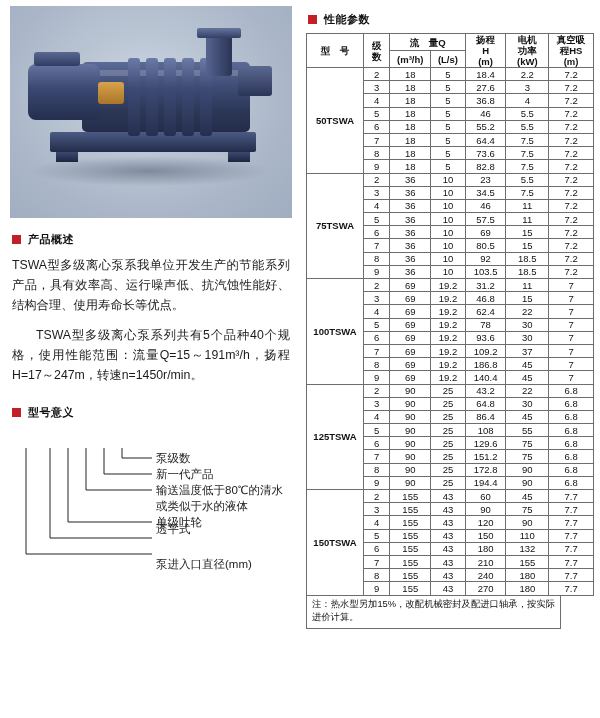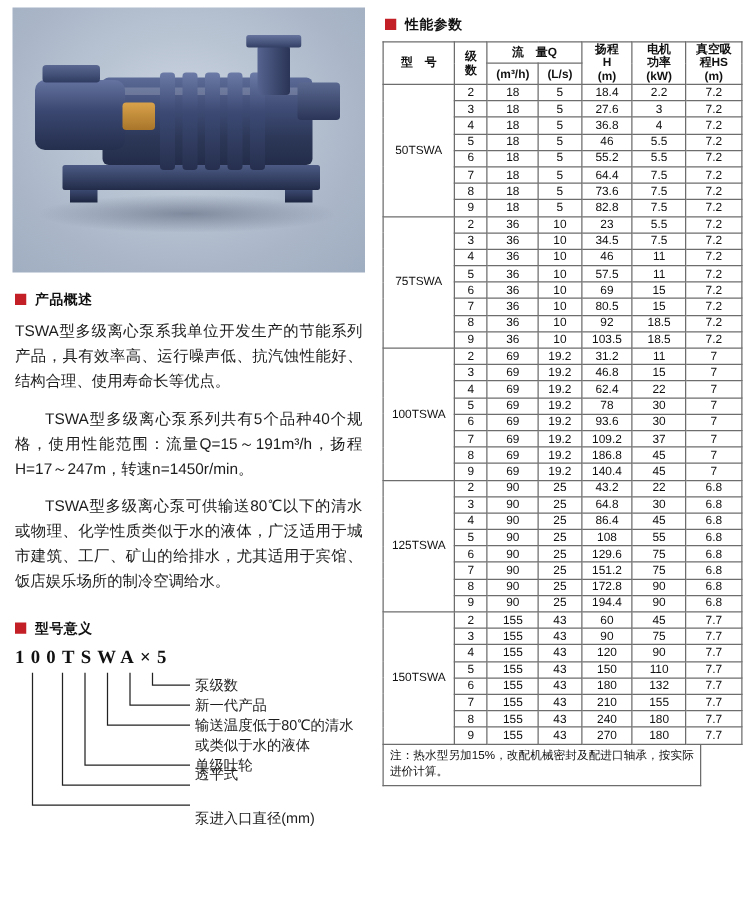--- a/index.html
+++ b/index.html
@@ -122,21 +122,21 @@
   }
   table.spec th { font-weight: bold; font-size: 9.5px; }
   .hdr-model { width: 56px; }
   .hdr-stage { width: 26px; }
   .hdr-q1 { width: 40px; }
   .hdr-q2 { width: 34px; }
   .hdr-h  { width: 40px; }
   .hdr-p  { width: 42px; }
   .hdr-hs { width: 44px; }
   .th-line { display:block; line-height: 11px; }
-  .model-cell { font-size: 10px; font-weight: normal; }
+  .model-cell { font-size: 10px; font-weight: bold; }
   .note {
     border: 1px solid #6d6d6d; border-top: none;
     width: 255px; font-size: 9.3px; line-height: 13px;
     padding: 2px 5px 4px 5px; color:#111; text-align: justify;
   }
 </style>
 </head>
 <body>
 
 <div class="page">
@@ -160,29 +160,27 @@
       <div class="coupling"></div>
     </div>
 
     <div class="sec-head">
       <span class="sq"></span>
       <span class="tt">产品概述</span>
     </div>
 
     <p class="para">TSWA型多级离心泵系我单位开发生产的节能系列产品，具有效率高、运行噪声低、抗汽蚀性能好、结构合理、使用寿命长等优点。</p>
     <p class="para indent">TSWA型多级离心泵系列共有5个品种40个规格，使用性能范围：流量Q=15～191m³/h，扬程H=17～247m，转速n=1450r/min。</p>
-    <p class="para indent">TSWA型多级离心泵可供输送80℃以下的清水或物理、化学性质类似于水的液体，广泛适用于城市建筑、工厂、矿山的给排水，尤其适用于宾馆、饭店娱乐场所的制冷空调给水。</p>
 
     <div class="sec-head" style="margin-top:20px">
       <span class="sq"></span>
       <span class="tt">型号意义</span>
     </div>
 
     <div class="model-block">
-      <div class="model-code">100TSWA×5</div>
 
       <svg class="leaders" viewBox="0 0 292 120">
 
         <path d="M110,0 L110,10 L140,10" stroke="#222" stroke-width="1" fill="none"></path>
         <path d="M92,0 L92,26 L140,26" stroke="#222" stroke-width="1" fill="none"></path>
         <path d="M74,0 L74,42 L140,42" stroke="#222" stroke-width="1" fill="none"></path>
         <path d="M56,0 L56,74 L140,74" stroke="#222" stroke-width="1" fill="none"></path>
         <path d="M38,0 L38,90 L140,90" stroke="#222" stroke-width="1" fill="none"></path>
         <path d="M14,0 L14,106 L140,106" stroke="#222" stroke-width="1" fill="none"></path>
         <path d="M140,58 L140,58" stroke="#222" stroke-width="1" fill="none"></path>

